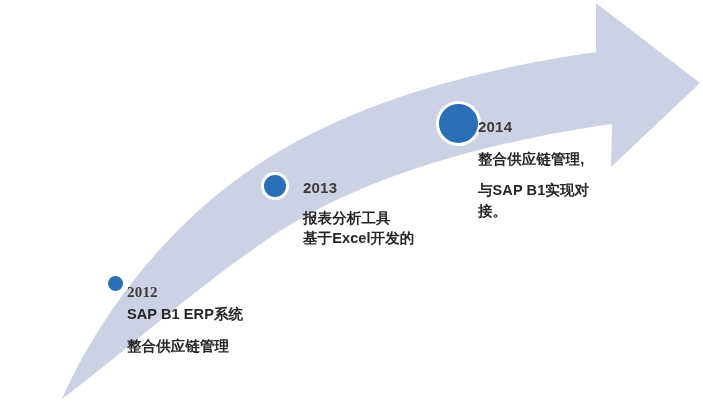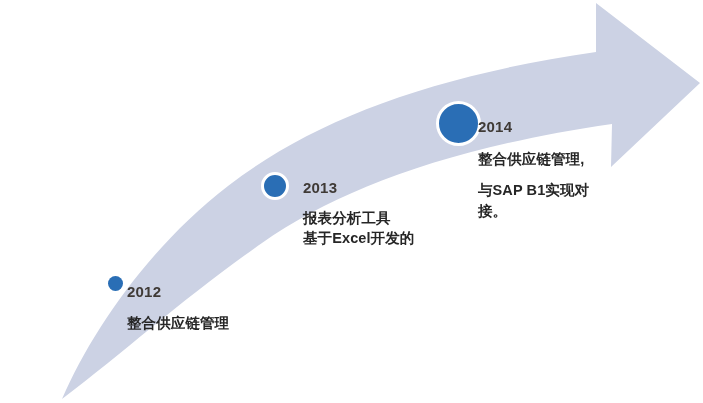--- a/index.html
+++ b/index.html
@@ -70,21 +70,21 @@
     left: 108px;
     top: 276px;
     width: 15px;
     height: 15px;
   }
   #m2012 .labels {
     left: 127px;
     top: 284px;
     width: 180px;
   }
-  #m2012 .year { margin-bottom: 3px; }
+  #m2012 .year { margin-bottom: 3px; font-family: Liberation Serif, serif; }
 
   
   #m2013 .dot {
     left: 261px;
     top: 172px;
     width: 28px;
     height: 28px;
   }
   #m2013 .labels {
     left: 303px;
@@ -122,20 +122,21 @@
              L 611,167
              L 612,124
              C 447,148 338,190 262,243
              C 186,296 128,349 62,399 Z"></path>
   </svg>
 
   <div class="milestone" id="m2012">
     <div class="dot"></div>
     <div class="labels">
       <div class="year">2012</div>
+      <div class="desc">SAP B1 ERP系统</div>
       <div class="desc gap">整合供应链管理</div>
     </div>
   </div>
 
   <div class="milestone" id="m2013">
     <div class="dot ringed"></div>
     <div class="labels">
       <div class="year">2013</div>
       <div class="desc">报表分析工具</div>
       <div class="desc">基于Excel开发的</div>

